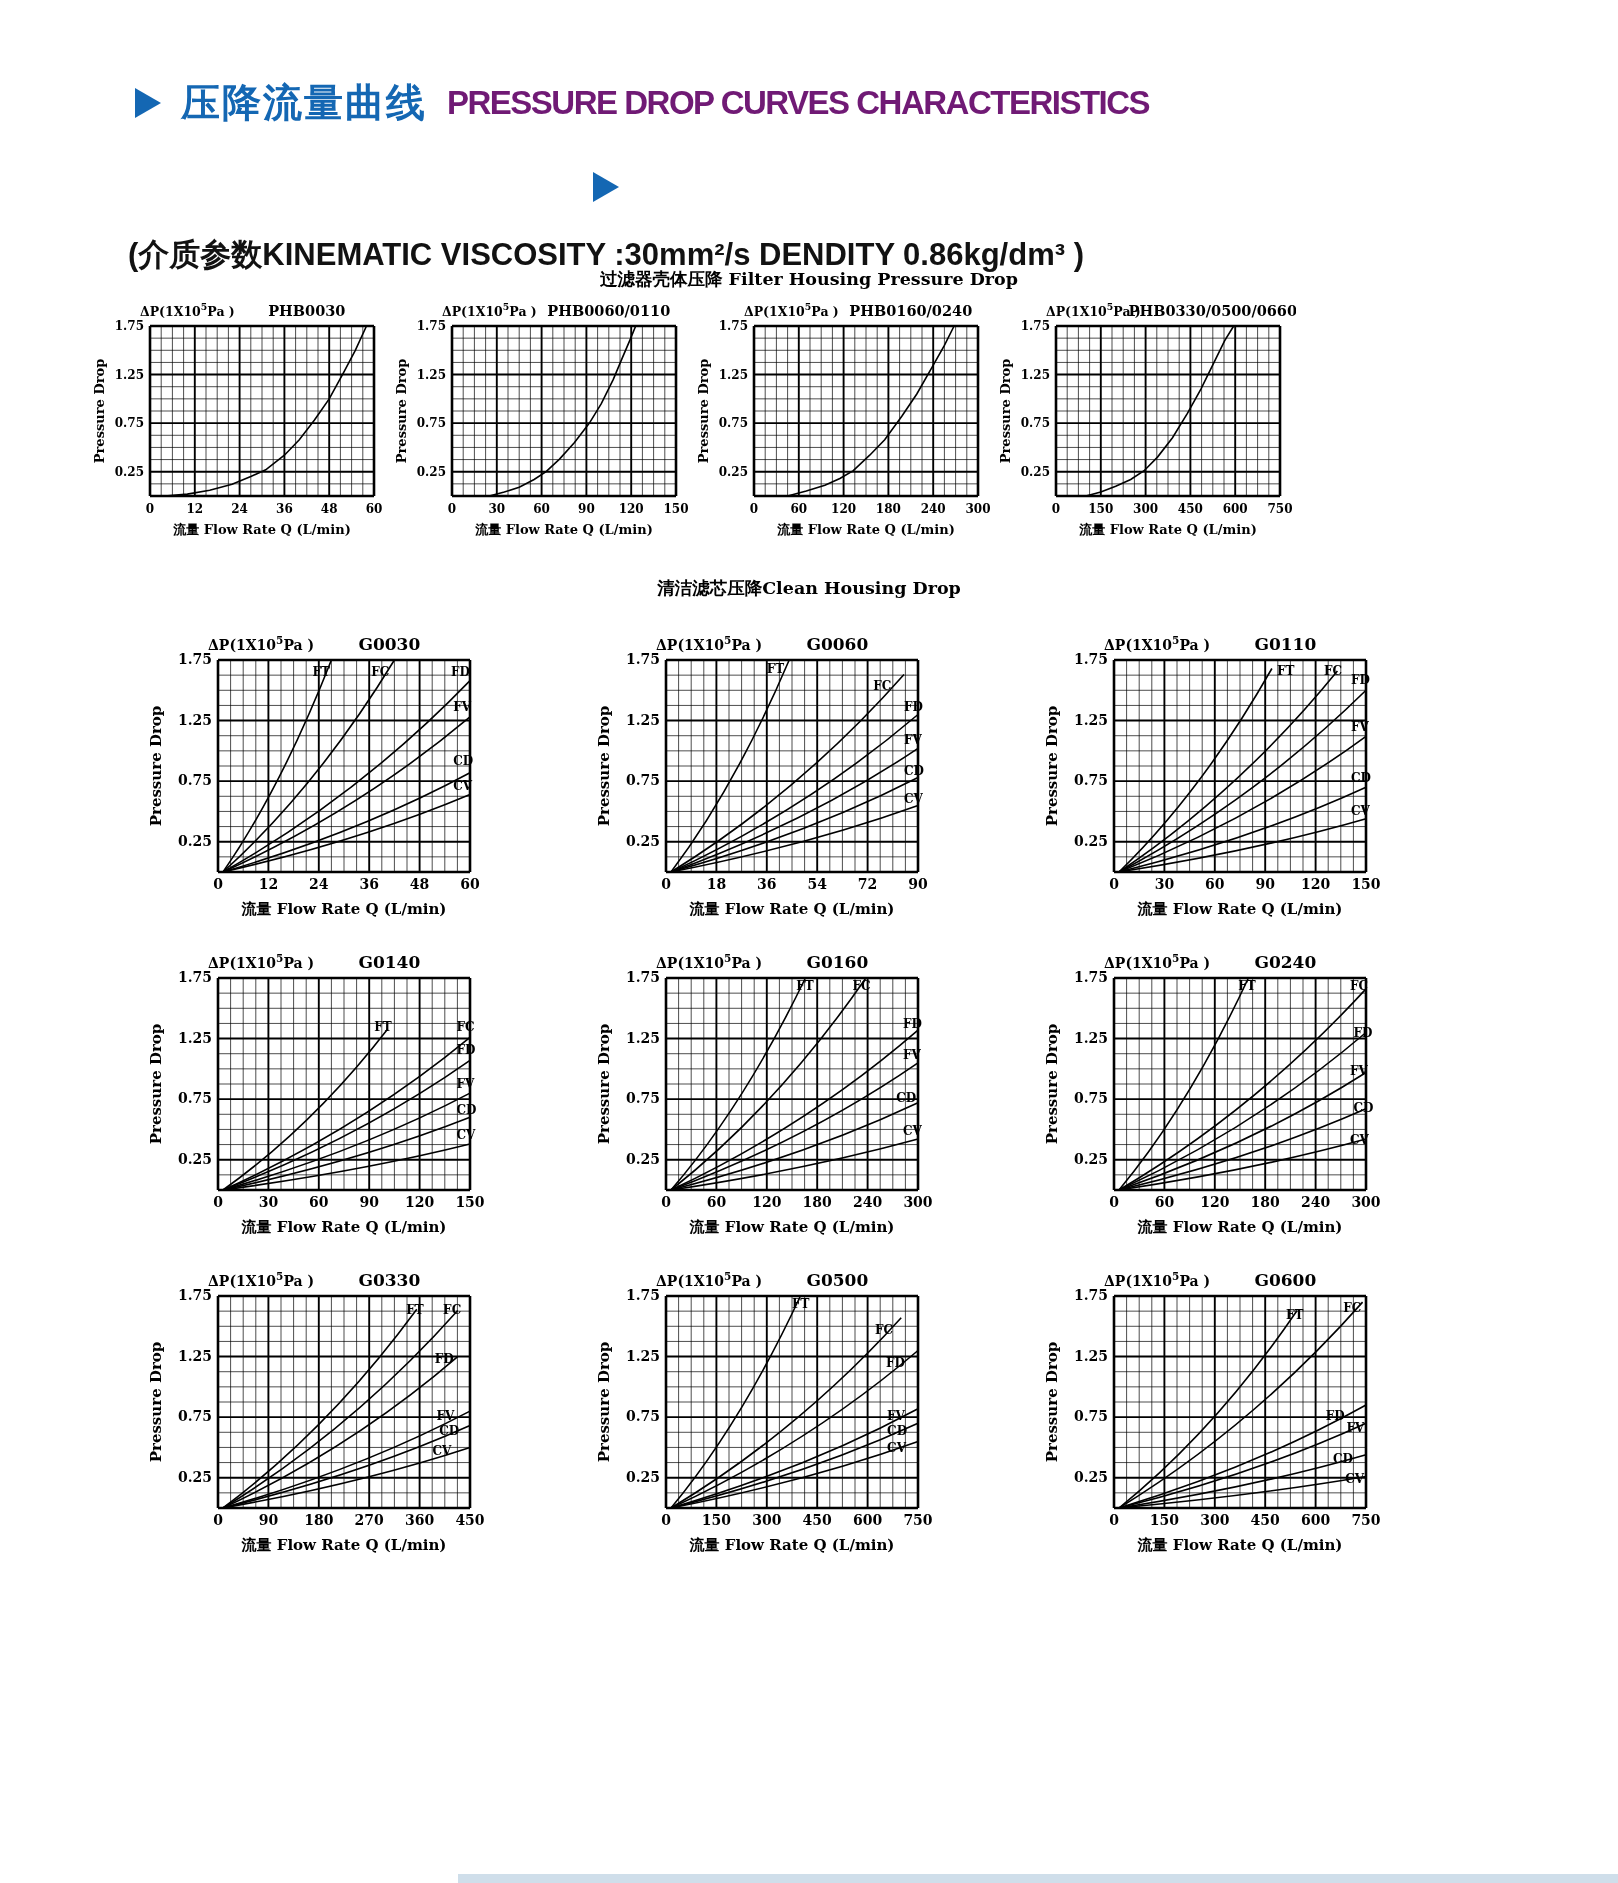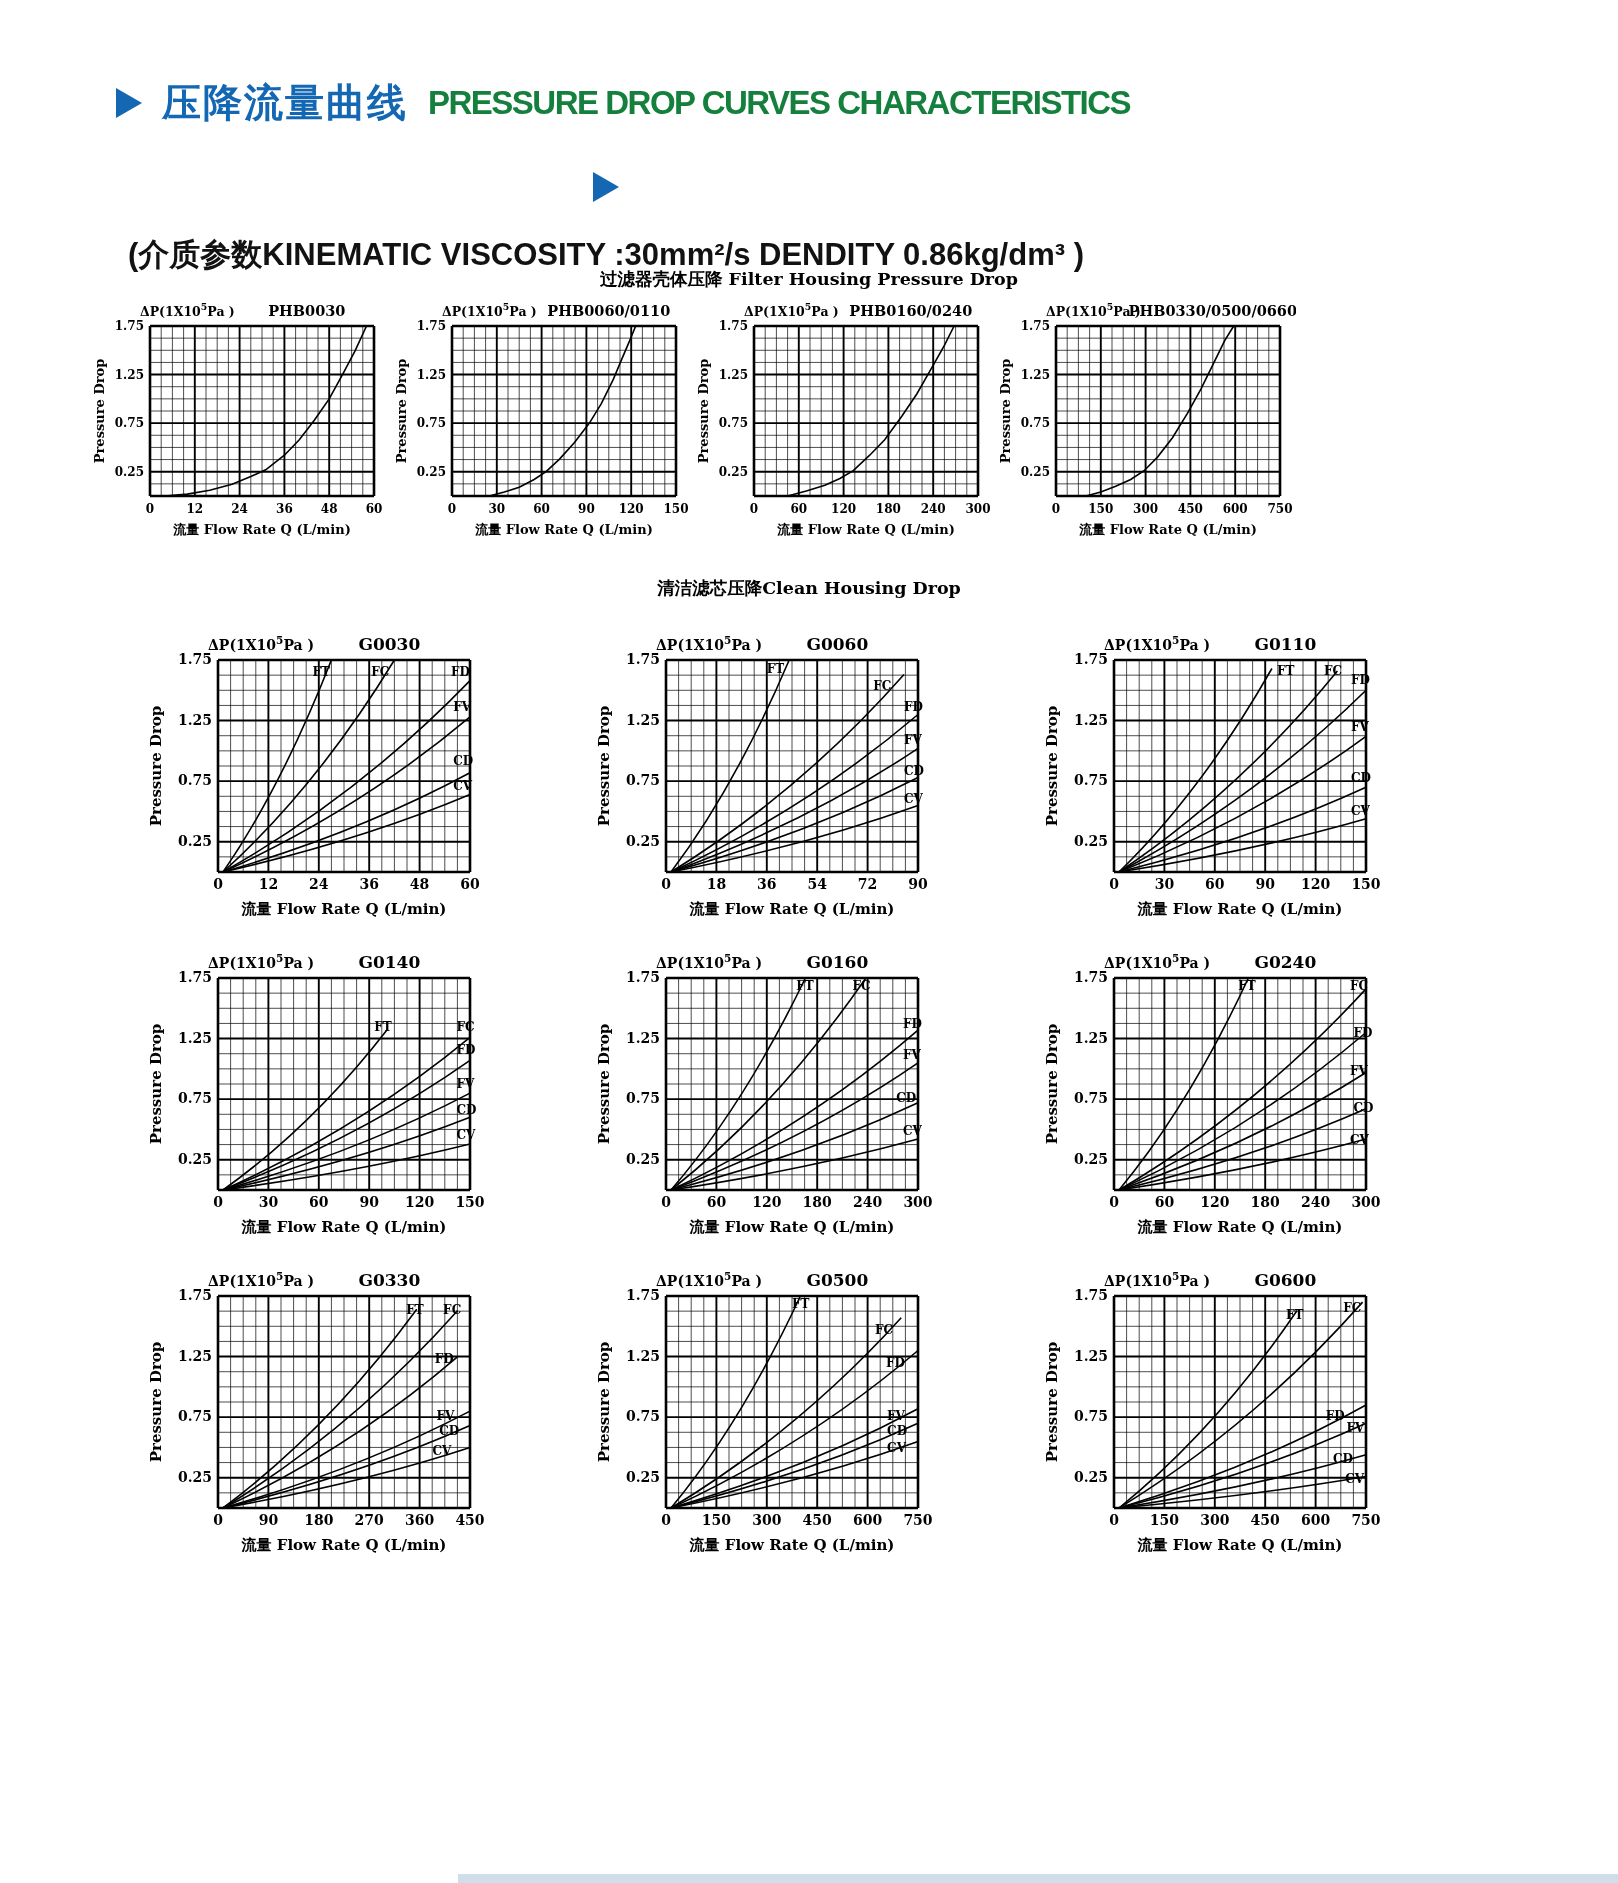--- a/index.html
+++ b/index.html
@@ -1,41 +1,41 @@
 <!DOCTYPE html>
 <html><head>
 <meta charset="utf-8">
 <style>
   html,body{margin:0;padding:0;}
   body{
     width:1618px;height:1883px;position:relative;background:#ffffff;
     font-family:"DejaVu Serif", serif; overflow:hidden;
   }
   .hdr{position:absolute;display:flex;align-items:center;}
-  .hdr1{top:76px;left:116px;gap:20px;}
+  .hdr1{top:76px;left:135px;gap:20px;}
   .hdr2{top:172px;left:128px;gap:32px;flex-direction:column;}
   .arrow{width:0;height:0;border-left:26px solid #1467b3;border-top:15px solid transparent;border-bottom:15px solid transparent;flex:0 0 auto;}
   .t-cn{font-family:"Liberation Sans",sans-serif;font-weight:bold;font-size:39px;color:#1467b3;letter-spacing:2px;}
   .t-en{font-family:"Liberation Sans",sans-serif;font-weight:bold;font-size:33px;color:#9b9da0;letter-spacing:-1.5px;white-space:nowrap;}
   .t-sub{font-family:"Liberation Sans",sans-serif;font-weight:bold;font-size:31px;color:#121212;letter-spacing:0px;white-space:nowrap;}
   .sec-title{position:absolute;width:100%;text-align:center;font-weight:bold;font-size:17.5px;color:#000;}
   .sec1{top:246px;margin-top:21px;}
   .sec2{top:576px;}
   #housing-row{position:absolute;top:290px;left:92px;display:flex;gap:4px;}
   #clean-grid{position:absolute;top:620px;left:146px;display:grid;grid-template-columns:repeat(3,438px);column-gap:10px;row-gap:6px;}
   svg text{fill:#000;}
   .footer-bar{position:absolute;bottom:0;left:458px;right:0;height:9px;background:#cfdeea;}
 </style>
 </head>
 <body>
 
 <div class="hdr hdr1">
   <span class="arrow" style="border-left-color: rgb(20, 103, 179);"></span>
   <span class="t-cn" style="color: rgb(20, 103, 179);">压降流量曲线</span>
-  <span class="t-en" style="color: #15803d;">PRESSURE DROP CURVES CHARACTERISTICS</span>
+  <span class="t-en" style="color: #701a75;">PRESSURE DROP CURVES CHARACTERISTICS</span>
 </div>
 
 <div class="hdr hdr2">
   <span class="arrow" style="border-left-color: rgb(20, 103, 179);"></span>
   <span class="t-sub">(介质参数KINEMATIC VISCOSITY :30mm²/s DENDITY 0.86kg/dm³ )</span>
 </div>
 
 <div class="sec-title sec1">过滤器壳体压降 Filter Housing Pressure Drop</div>
 <div id="housing-row">
     <svg width="298" height="252" viewBox="0 0 298 252">

